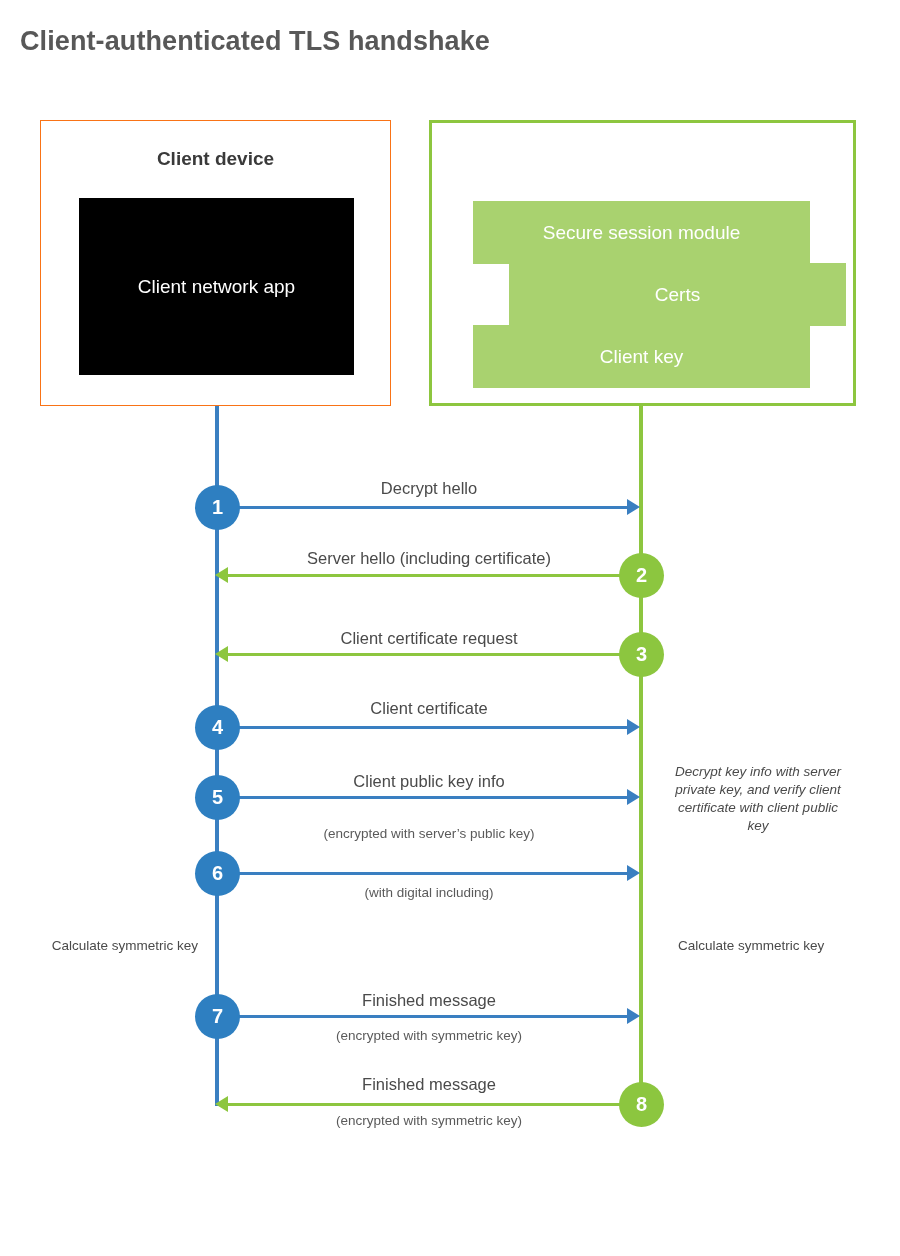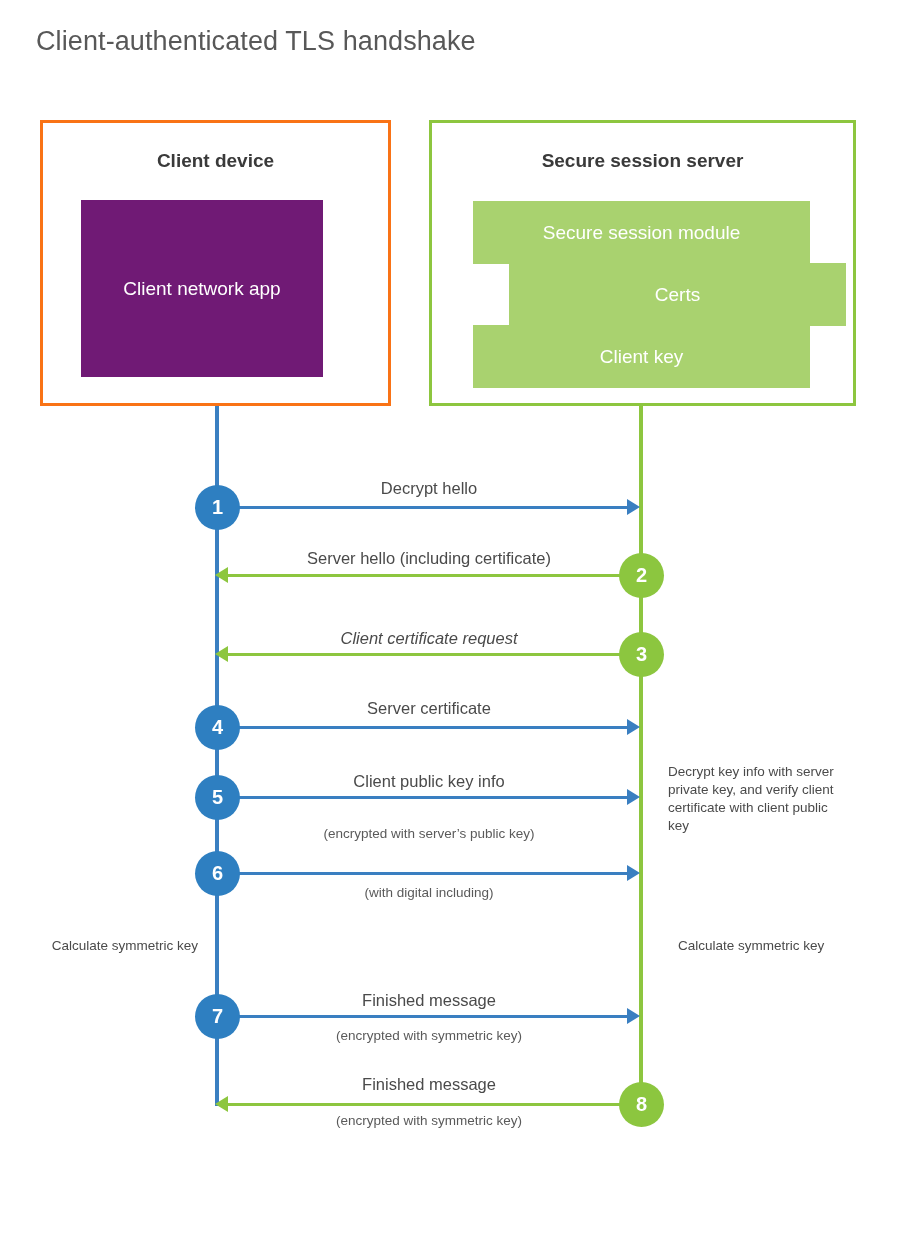--- a/index.html
+++ b/index.html
@@ -15,41 +15,41 @@
     position: relative;
     width: 900px;
     height: 1256px;
     background: #ffffff;
     overflow: hidden;
   }
 
   
   #page-title {
     position: absolute;
-    left: 36px;
+    left: 20px;
     top: 26px;
     font-size: 27px;
-    font-weight: 400;
+    font-weight: 700;
     color: #585858;
     letter-spacing: .1px;
     white-space: nowrap;
   }
 
   
   .actor-box {
     position: absolute;
     background: #ffffff;
     box-sizing: border-box;
   }
   #client-box {
     left: 40px;
     top: 120px;
     width: 351px;
     height: 286px;
-    border: 3px solid #f97316;
+    border: 1px solid #f97316;
   }
   #server-box {
     left: 429px;
     top: 120px;
     width: 427px;
     height: 286px;
     border: 3px solid #8dc63f;
   }
   .actor-title {
     position: absolute;
@@ -60,23 +60,23 @@
     font-size: 19px;
     font-weight: bold;
     color: #3a3a3a;
   }
 
   
   #client-app-block {
     position: absolute;
     left: 38px;
     top: 77px;
-    width: 242px;
+    width: 275px;
     height: 177px;
-    background: #701a75;
+    background: #000000;
     color: #ffffff;
     font-size: 19px;
     line-height: 26px;
     display: flex;
     align-items: center;
     justify-content: center;
     text-align: center;
   }
 
   
@@ -169,21 +169,22 @@
   .side-note {
     position: absolute;
     font-size: 13.5px;
     line-height: 18px;
     color: #4a4a4a;
   }
   #note-decrypt {
     left: 668px;
     top: 763px;
     width: 180px;
-    text-align: left;
+    text-align: center;
+    font-style: italic;
   }
   #note-calc-client {
     left: 50px;
     top: 937px;
     width: 148px;
     text-align: right;
   }
   #note-calc-server {
     left: 678px;
     top: 937px;
@@ -197,45 +198,44 @@
 <div id="canvas">
 
   <div id="page-title">Client-authenticated TLS handshake</div>
 
   <div id="client-box" class="actor-box">
     <div class="actor-title">Client device</div>
     <div id="client-app-block">Client network app</div>
   </div>
 
   <div id="server-box" class="actor-box">
-    <div class="actor-title">Secure session server</div>
     <div id="server-bar-0" class="server-bar">Secure session module</div>
     <div id="server-bar-1" class="server-bar">Certs</div>
     <div id="server-bar-2" class="server-bar">Client key</div>
   </div>
 
   <div id="client-lifeline" class="lifeline"></div>
   <div id="server-lifeline" class="lifeline"></div>
 
   <div class="msg-label" style="left:217px; top:479px; width:424px;">Decrypt hello</div>
   <div class="msg-line blue" style="left:217px; top:506px; width:410px;"></div>
   <div class="arrow-head right blue" style="left:627px; top:499px;"></div>
   <div class="step-circle blue" style="left:195px; top:485px;">1</div>
 
   <div class="msg-label" style="left:217px; top:549px; width:424px;">Server hello (including certificate)</div>
   <div class="msg-line green" style="left:228px; top:574px; width:413px;"></div>
   <div class="arrow-head left green" style="left:215px; top:567px;"></div>
   <div class="step-circle green" style="left:619px; top:553px;">2</div>
 
-  <div class="msg-label" style="left:217px; top:629px; width:424px;font-style:italic;">Client certificate request</div>
+  <div class="msg-label" style="left:217px; top:629px; width:424px;">Client certificate request</div>
   <div class="msg-line green" style="left:228px; top:653px; width:413px;"></div>
   <div class="arrow-head left green" style="left:215px; top:646px;"></div>
   <div class="step-circle green" style="left:619px; top:632px;">3</div>
 
-  <div class="msg-label" style="left:217px; top:699px; width:424px;">Server certificate</div>
+  <div class="msg-label" style="left:217px; top:699px; width:424px;">Client certificate</div>
   <div class="msg-line blue" style="left:217px; top:726px; width:410px;"></div>
   <div class="arrow-head right blue" style="left:627px; top:719px;"></div>
   <div class="step-circle blue" style="left:195px; top:705px;">4</div>
 
   <div class="msg-label" style="left:217px; top:772px; width:424px;">Client public key info</div>
   <div class="msg-line blue" style="left:217px; top:796px; width:410px;"></div>
   <div class="arrow-head right blue" style="left:627px; top:789px;"></div>
   <div class="msg-sublabel" style="left:217px; top:810px; width:424px;margin-top:16px;">(encrypted with server’s public key)</div>
   <div class="step-circle blue" style="left:195px; top:775px;">5</div>
 

